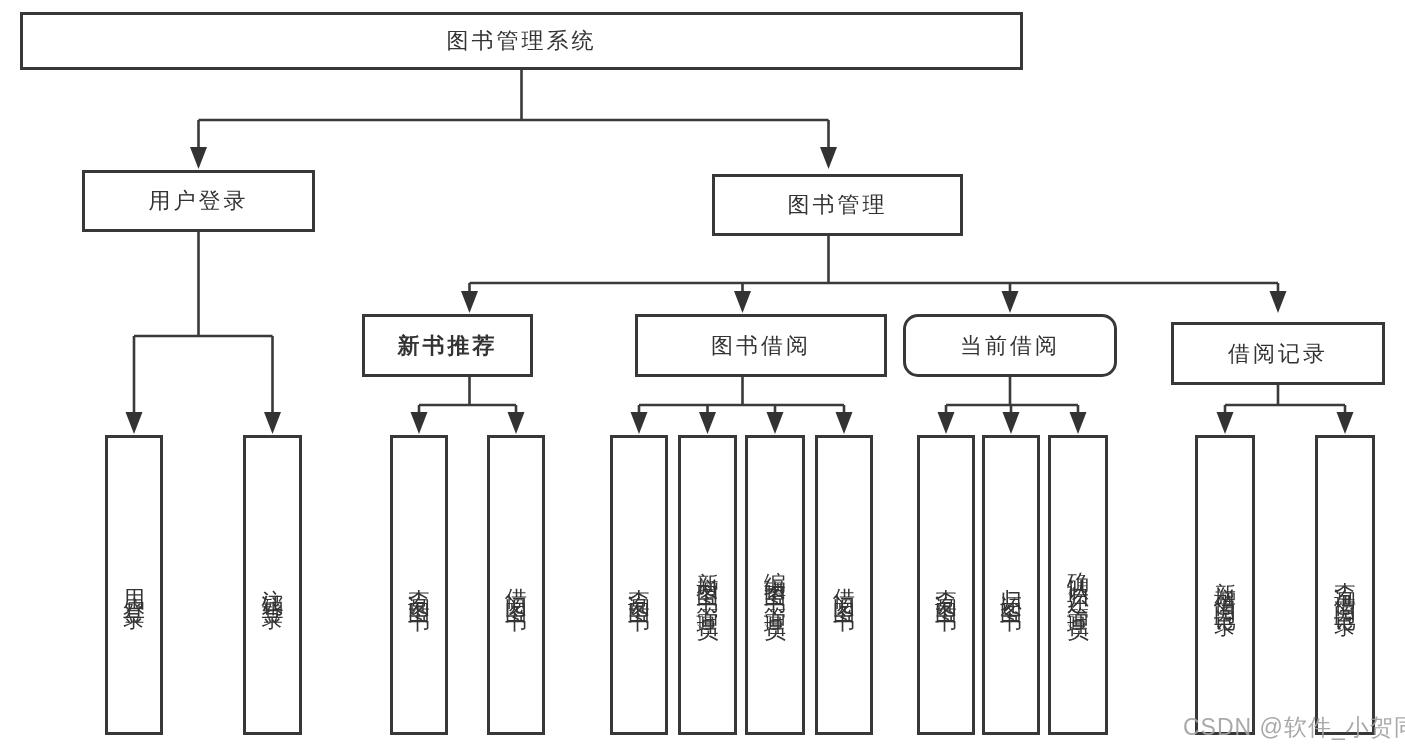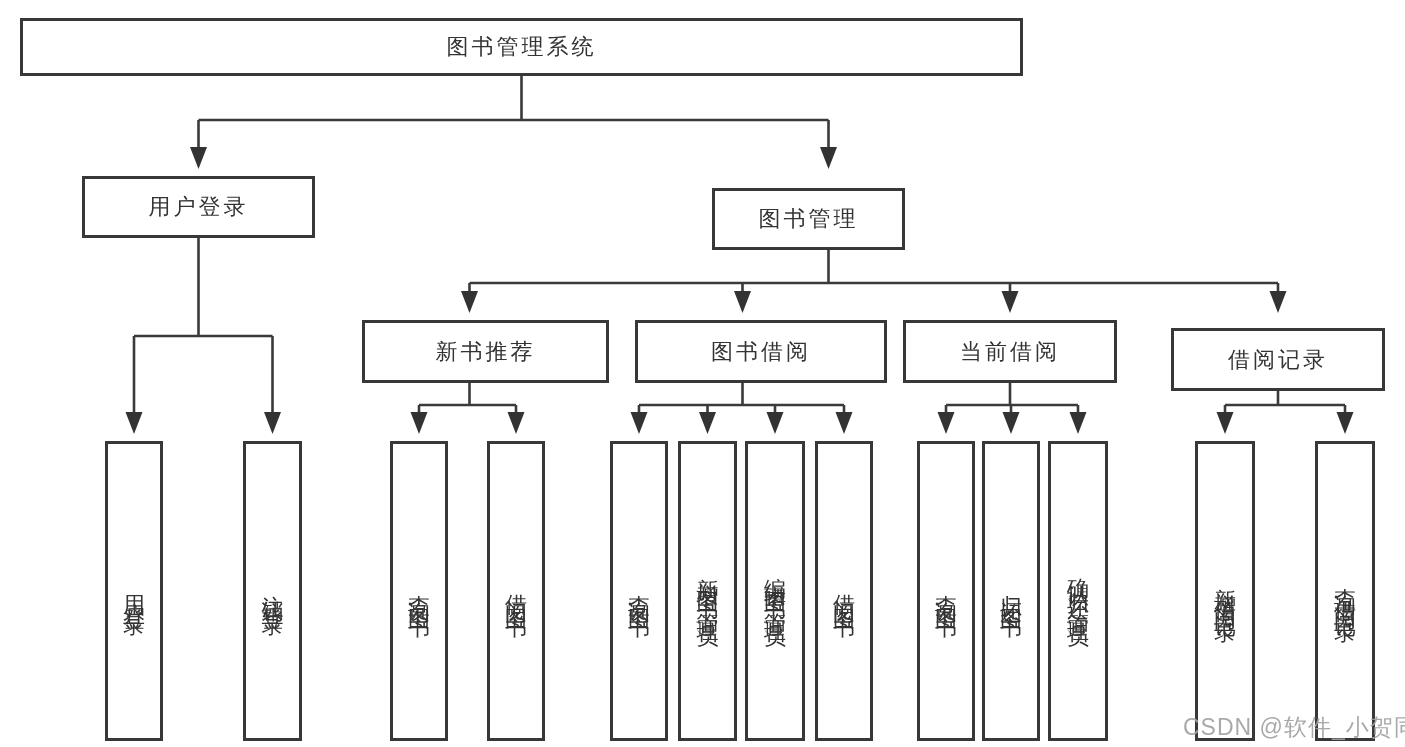--- a/index.html
+++ b/index.html
@@ -24,43 +24,42 @@
   .box {
     position: absolute;
     box-sizing: border-box;
     background: #ffffff;
     border: 3px solid #383838;
     color: #333333;
     display: flex;
     align-items: center;
     justify-content: center;
     z-index: 2;
-    margin-top: 6px;
   }
   .h-box {
     font-size: 22px;
     letter-spacing: 3px;
     white-space: nowrap;
   }
   .v-box {
     writing-mode: vertical-rl;
     text-orientation: mixed;
     font-size: 22px;
     letter-spacing: 7px;
     line-height: 1;
     top: 435px;
     height: 300px;
   }
   
   .n-root            { left: 20px;   top: 12px;  width: 1003px; height: 58px; }
   .n-user-login-grp  { left: 82px;   top: 170px; width: 233px;  height: 62px; }
-  .n-book-mgmt       { left: 712px;  top: 182px; width: 193px;  height: 62px; }
-  .n-new-book-rec    { left: 362px;  top: 314px; width: 247px;  height: 63px; }
+  .n-book-mgmt       { left: 712px;  top: 174px; width: 251px;  height: 62px; }
+  .n-new-book-rec    { left: 362px;  top: 314px; width: 171px;  height: 63px; font-weight: bold; }
   .n-book-borrow     { left: 635px;  top: 314px; width: 252px;  height: 63px; }
-  .n-current-borrow  { left: 903px;  top: 314px; width: 214px;  height: 63px; }
+  .n-current-borrow  { left: 903px;  top: 314px; width: 214px;  height: 63px; border-radius: 15px; }
   .n-borrow-records  { left: 1171px; top: 322px; width: 214px;  height: 63px; }
   .l-user-login  { left: 105px;  width: 58px; }
   .l-logout      { left: 243px;  width: 59px; }
   .l-nbr-query   { left: 390px;  width: 58px; }
   .l-nbr-borrow  { left: 487px;  width: 58px; }
   .l-bb-query    { left: 610px;  width: 58px; }
   .l-bb-add      { left: 678px;  width: 59px; }
   .l-bb-edit     { left: 745px;  width: 60px; }
   .l-bb-borrow   { left: 815px;  width: 58px; }
   .l-cb-query    { left: 917px;  width: 58px; }

